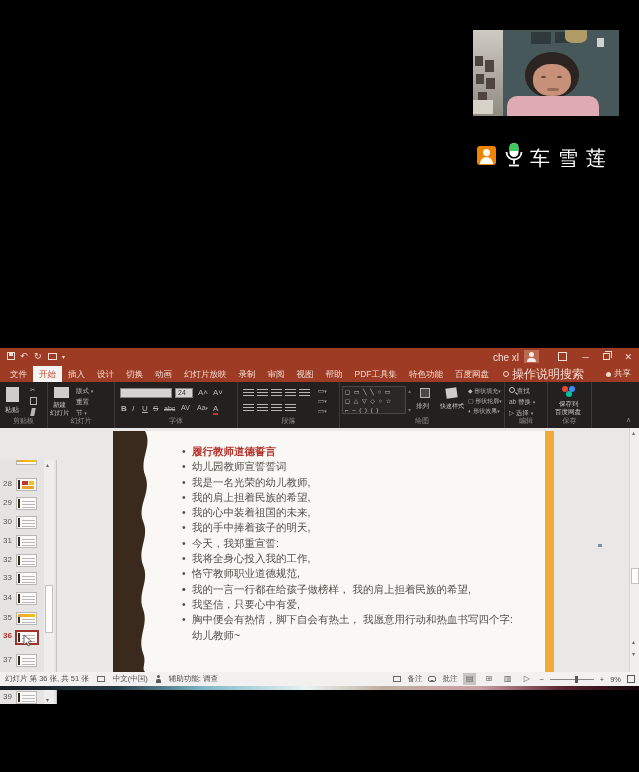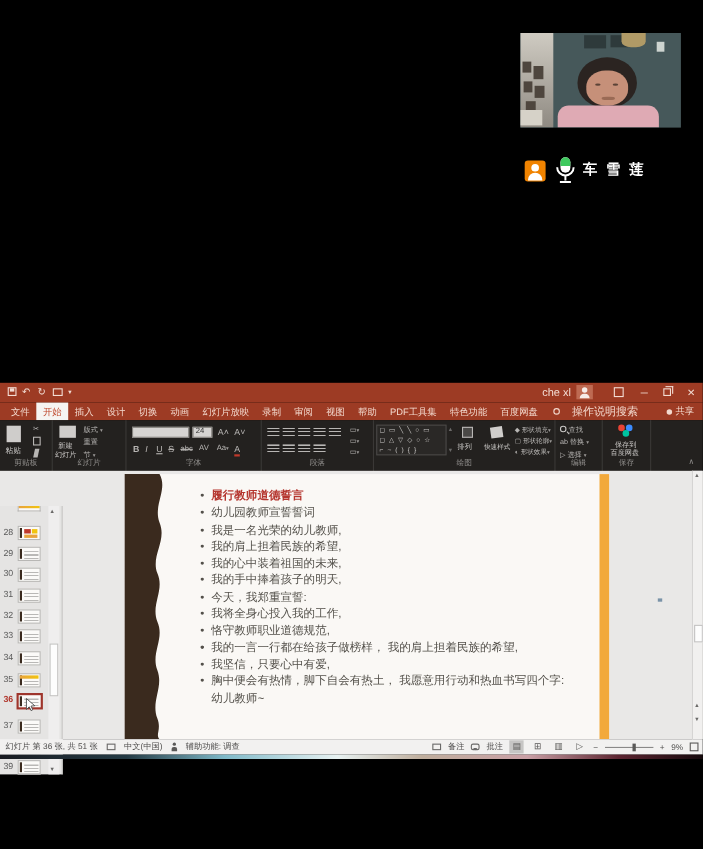--- a/index.html
+++ b/index.html
@@ -19,21 +19,21 @@
   #face{left:60px;top:34px;width:38px;height:32px;background:#c69079;border-radius:46%;}
   .eye{width:5px;height:2px;background:#5c4337;border-radius:50%;position:absolute;top:46px;}
   #mouth{left:74px;top:58px;width:12px;height:3px;background:#9a6a55;border-radius:40%;}
   #body{left:34px;top:66px;width:92px;height:20px;background:#dfaab4;border-radius:10px 10px 0 0;}
 
   
   #p-avatar{left:477px;top:146px;width:19px;height:19px;background:#f08300;border-radius:3px;}
   #p-avatar .head{position:absolute;left:6px;top:3px;width:7px;height:7px;background:#fff;border-radius:50%;}
   #p-avatar .shoulders{position:absolute;left:3px;top:11px;width:13px;height:7px;background:#fff;border-radius:7px 7px 0 0;}
   #mic{left:504px;top:142px;}
-  #p-name{left:530px;top:145px;font-size:13px;font-weight:700;color:#fff;letter-spacing:8px;}
+  #p-name{left:530px;top:145px;font-size:20px;font-weight:400;color:#fff;letter-spacing:8px;}
 
   
   #ppt{left:0;top:348px;width:639px;height:338px;}
   #titlebar{left:0;top:0;width:639px;height:18px;background:#9d3b24;color:#f3ddd4;}
   #titlebar .glyph{position:absolute;font-size:9px;line-height:9px;color:#f3ddd4;}
   #qat-save{left:7px;top:4px;width:8px;height:8px;border:1px solid #f3ddd4;}
   #qat-save i{position:absolute;left:1px;top:0;width:4px;height:3px;background:#f3ddd4;}
   #qat-show{left:48px;top:5px;width:9px;height:7px;border:1px solid #f3ddd4;}
   #win-title{left:0;right:0;top:4px;text-align:center;font-size:8.5px;}
   #account{right:120px;top:4px;font-size:10px;position:absolute;}
@@ -43,21 +43,21 @@
   #ribbon-display{right:72px;top:4px;width:9px;height:9px;border:1px solid #f3ddd4;position:absolute;}
   #btn-min{right:50px;top:4px;position:absolute;font-size:9px;}
   #btn-restore{right:29px;top:5px;width:7px;height:7px;border:1px solid #f3ddd4;position:absolute;}
   #btn-restore i{position:absolute;left:1px;top:-3px;width:7px;height:7px;border:1px solid #f3ddd4;border-bottom:none;border-left:none;}
   #btn-close{right:7px;top:4px;position:absolute;font-size:9px;}
 
   
   #tabsrow{left:0;top:18px;width:639px;height:16px;background:#9d3b24;display:flex;align-items:stretch;padding-left:4px;}
   .tab{padding:0 6px;line-height:16px;font-size:8.5px;color:#f3d9ce;white-space:nowrap;}
   .tab.active{background:#f6f4f2;color:#be4429;}
-  #tellme{display:flex;align-items:center;gap:11px;margin-left:8px;color:#f3d9ce;font-size:10px;white-space:nowrap;}
+  #tellme{display:flex;align-items:center;gap:3px;margin-left:8px;color:#f3d9ce;font-size:12px;white-space:nowrap;}
   #bulb{width:6px;height:6px;border:1px solid #f3d9ce;border-radius:50%;}
   #share{position:absolute;right:8px;top:20px;display:flex;gap:3px;align-items:center;color:#f3d9ce;font-size:8.5px;}
   #share .head{width:5px;height:5px;background:#f3d9ce;border-radius:50%;}
 
   
   #ribbon{left:0;top:34px;width:639px;height:46px;background:#23211f;color:#c8c6c4;}
   .group{position:absolute;top:0;height:46px;border-right:1px solid #3a3836;}
   .glabel{position:absolute;bottom:2px;left:0;right:0;text-align:center;font-size:7px;color:#8f8d8b;}
   .rtxt{font-size:7px;color:#c8c6c4;white-space:nowrap;}
   .mini{font-size:6.5px;color:#b8b6b4;white-space:nowrap;position:absolute;}

